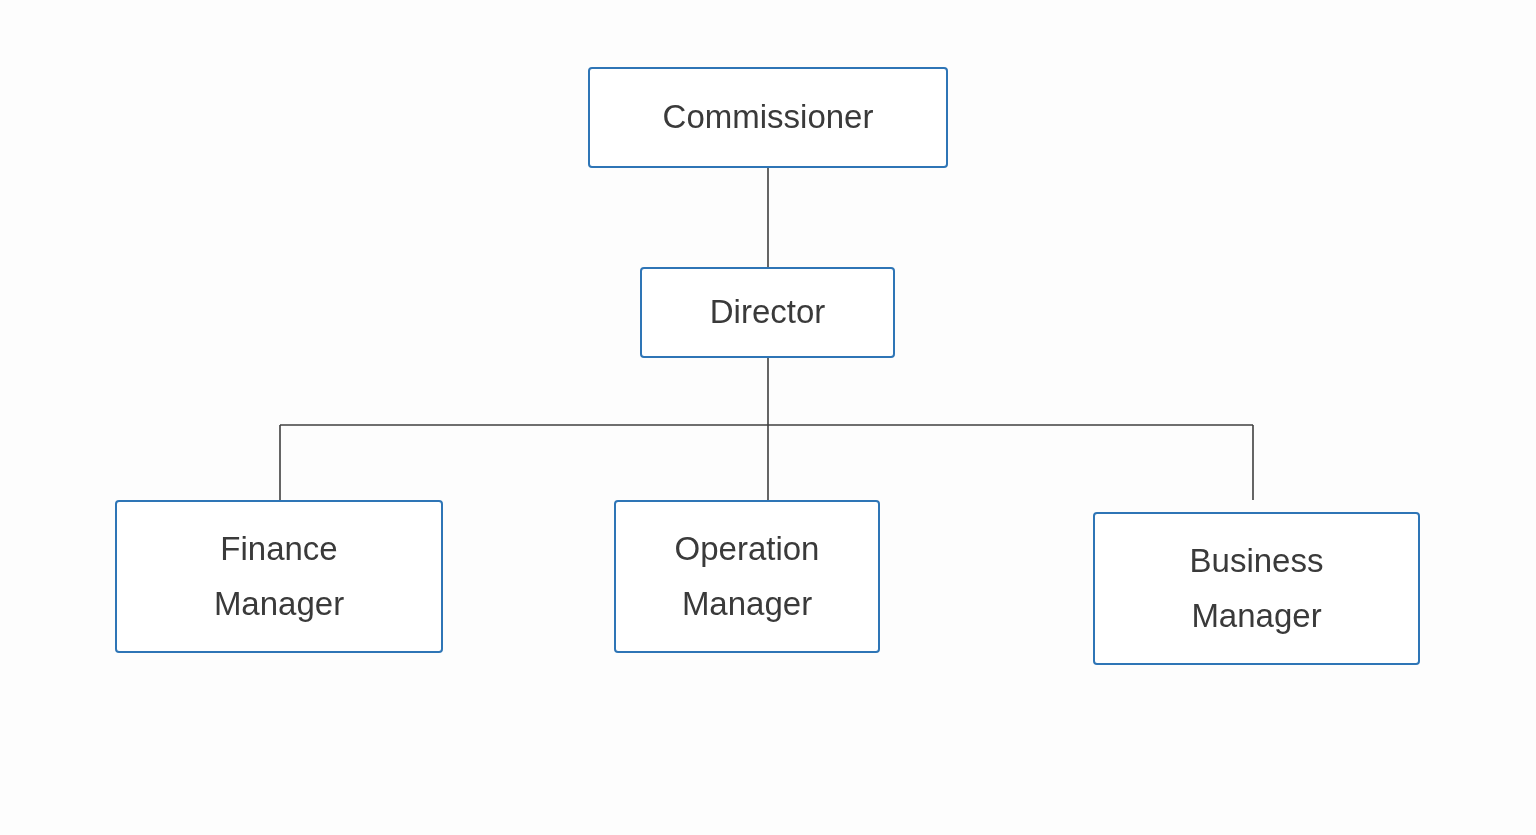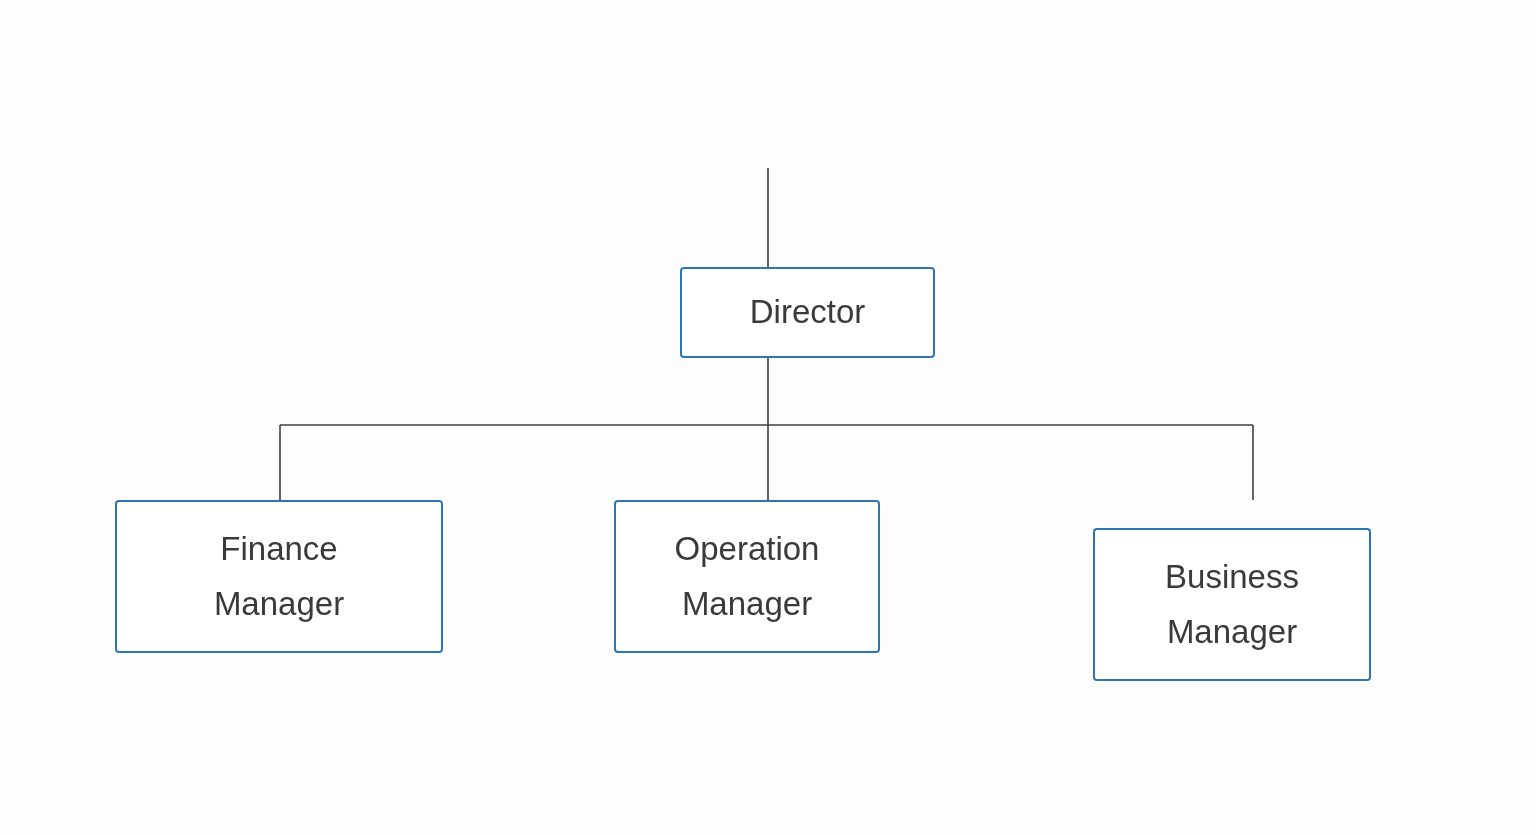--- a/index.html
+++ b/index.html
@@ -38,43 +38,44 @@
     display: flex;
     align-items: center;
     justify-content: center;
     text-align: center;
     font-size: 33px;
     line-height: 1.65;
     color: var(--text, #3a3a3a);
     white-space: pre-line;
   }
   .node-commissioner { left: 588px; top: 67px;  width: 360px; height: 101px; }
-  .node-director     { left: 640px; top: 267px; width: 255px; height: 91px; margin-left: 40px;  }
+  .node-director     { left: 640px; top: 267px; width: 255px; height: 91px;  }
   .node-finance      { left: 115px; top: 500px; width: 328px; height: 153px; }
   .node-operation    { left: 614px; top: 500px; width: 266px; height: 153px; }
-  .node-business     { left: 1093px; top: 528px; width: 278px; height: 153px; }
+  .node-business     { left: 1093px; top: 512px; width: 327px; height: 153px; }
 </style>
 </head>
 <body style="background: rgb(253, 253, 253);">
 
 <div class="canvas">
 
   <svg class="connectors" width="1536" height="835" viewBox="0 0 1536 835" xmlns="http://www.w3.org/2000/svg">
 
     <line x1="768" y1="168" x2="768" y2="267" stroke="#3F3F3F" stroke-width="1.6"></line>
 
     <line x1="768" y1="358" x2="768" y2="500" stroke="#3F3F3F" stroke-width="1.6"></line>
 
     <line x1="280" y1="425" x2="1253" y2="425" stroke="#3F3F3F" stroke-width="1.6"></line>
 
     <line x1="280" y1="425" x2="280" y2="500" stroke="#3F3F3F" stroke-width="1.6"></line>
 
     <line x1="1253" y1="425" x2="1253" y2="500" stroke="#3F3F3F" stroke-width="1.6"></line>
   </svg>
 
+  <div class="node node-commissioner">Commissioner</div>
 
   <div class="node node-director">Director</div>
 
   <div class="node node-finance">Finance
 Manager</div>
 
   <div class="node node-operation">Operation
 Manager</div>
 
   <div class="node node-business">Business

